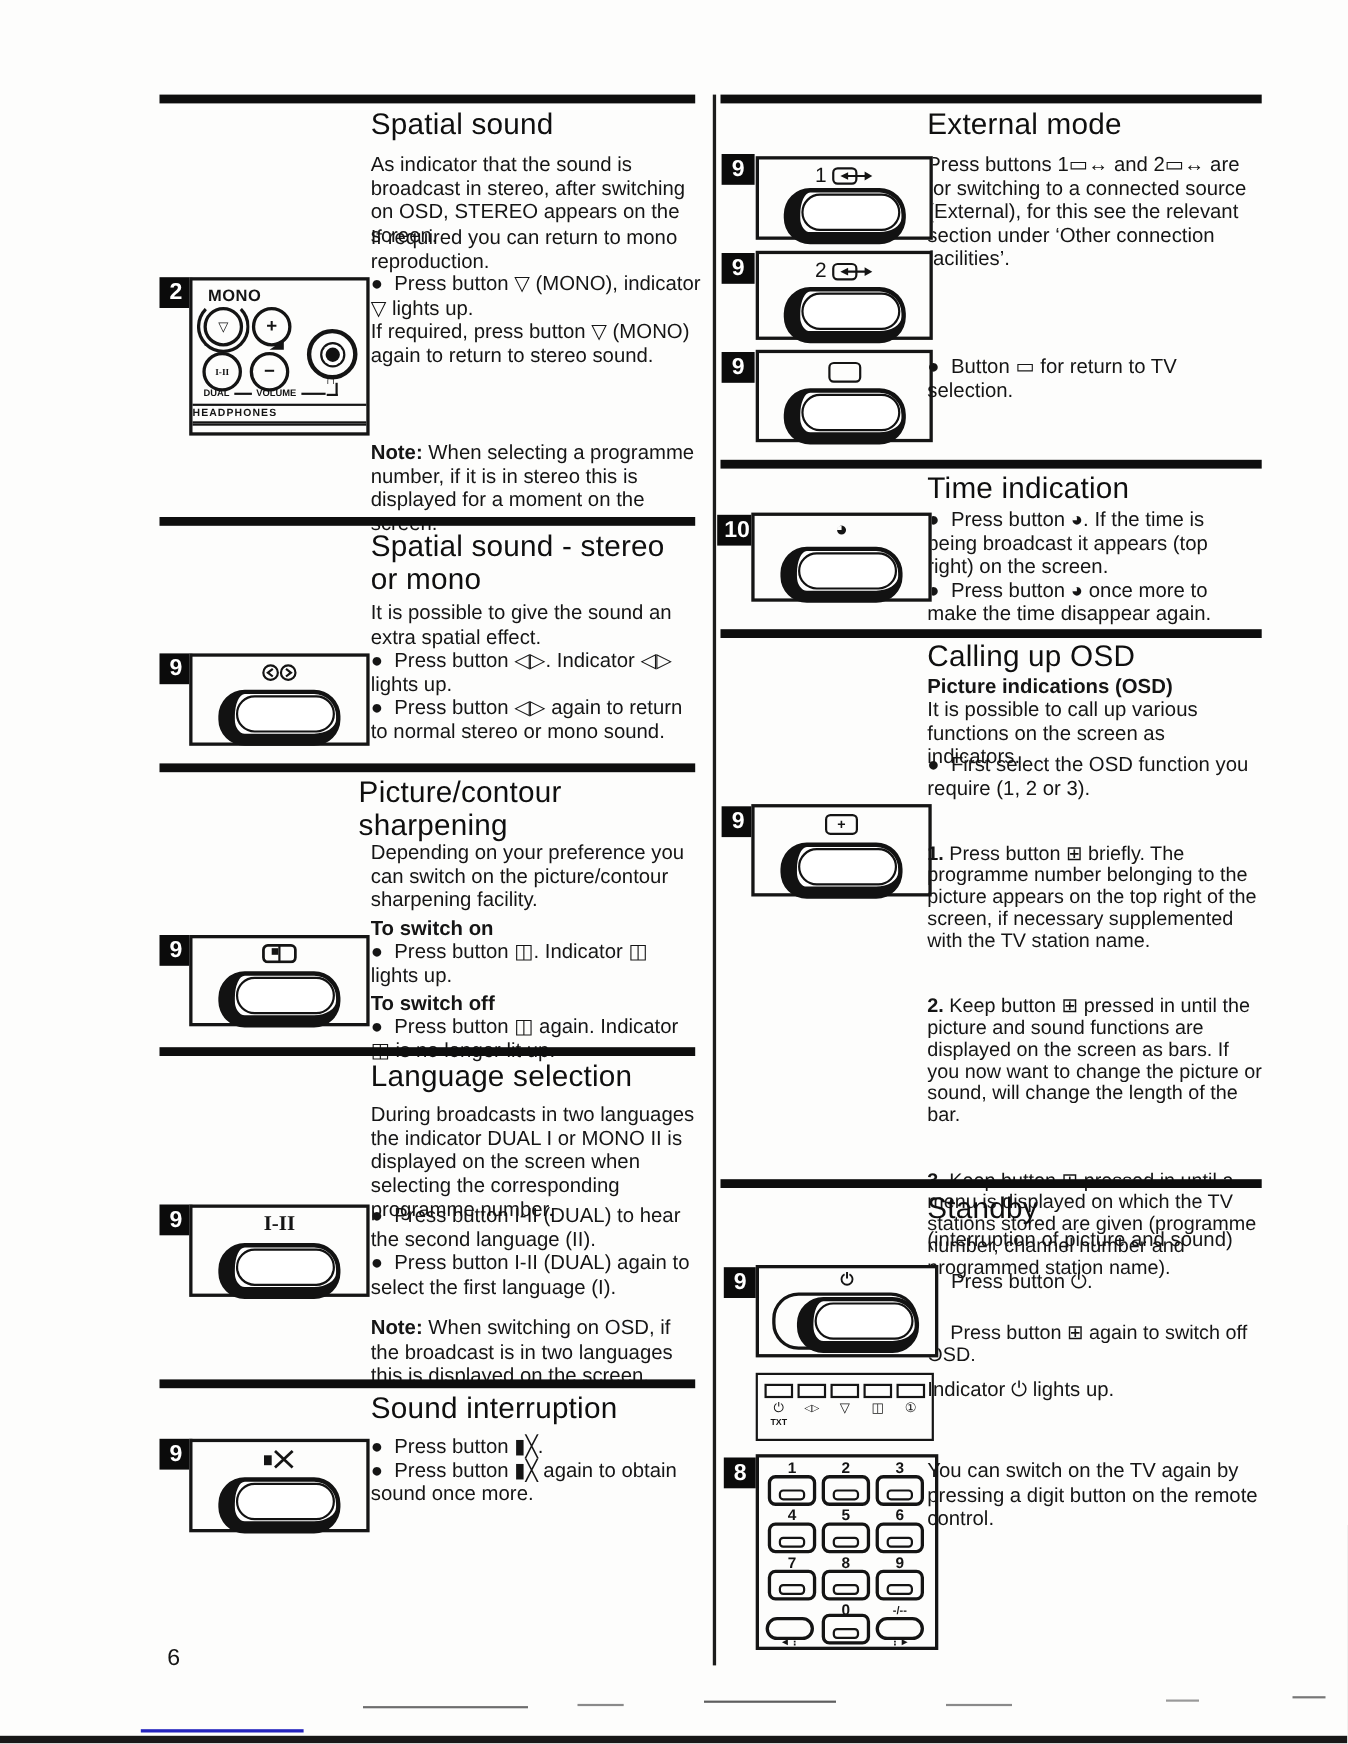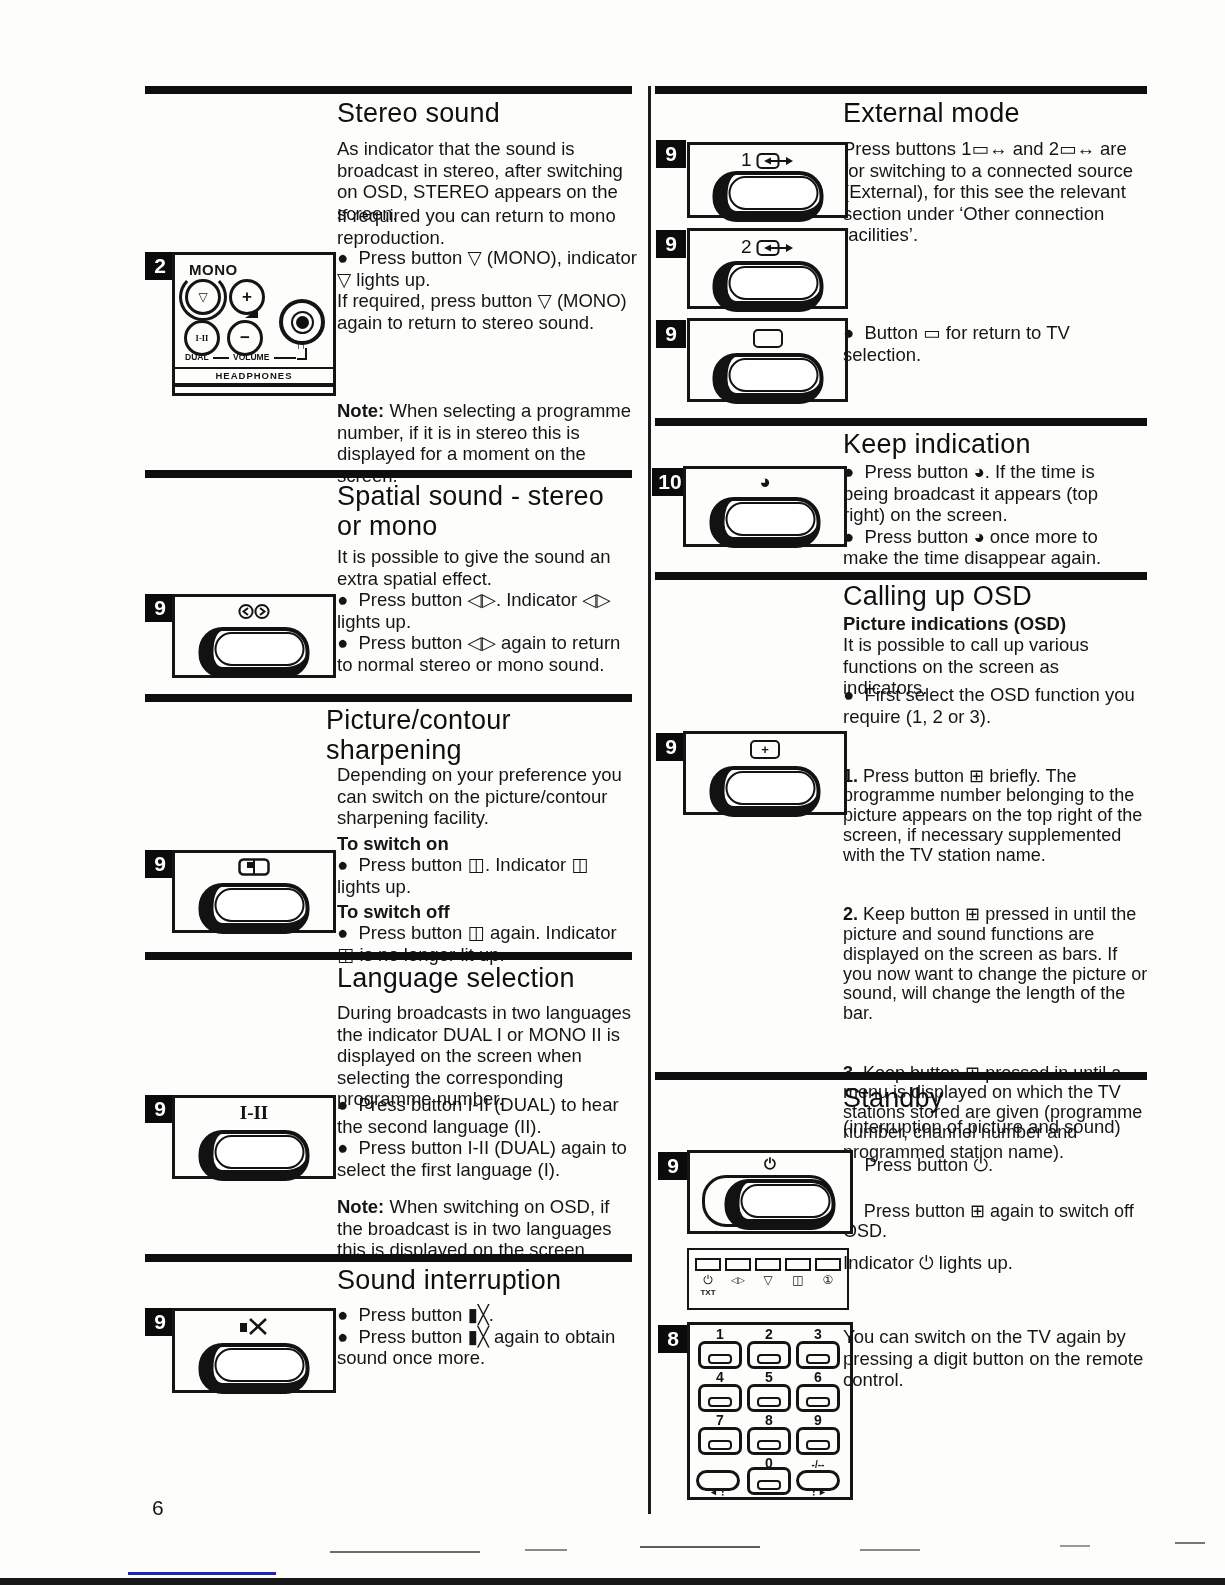--- a/index.html
+++ b/index.html
@@ -33,21 +33,21 @@
   .noise{position:absolute;background:#6e6e6e;height:2px;}
 </style>
 </head>
 <body>
 
 <div class="page">
 
   <div class="vdiv" style="left:648px;top:86px;height:1428px;"></div>
 
   <div class="bar" style="left:145px;top:86px;width:487px;"></div>
-  <div class="h1" style="left:337px;top:98px;width:285px;">Stereo sound</div>
+  <div class="h1" style="left:337px;top:98px;width:285px;">Spatial sound</div>
   <div class="txt" style="left:337px;top:138px;width:300px;">As indicator that the sound is broadcast in stereo, after switching on OSD, STEREO appears on the screen.</div>
   <div class="txt" style="left:337px;top:205px;width:300px;">If required you can return to mono reproduction.</div>
   <div class="txt" style="left:337px;top:247px;width:300px;">●  Press button ▽ (MONO), indicator ▽ lights up.
 If required, press button ▽ (MONO) again to return to stereo sound.</div>
   <div class="txt" style="left:337px;top:400px;width:300px;"><span class="b">Note:</span><span> When selecting a programme number, if it is in stereo this is displayed for a moment on the screen.</span></div>
 
   <div class="badge" style="left:145px;top:252px;">2</div>
 
   <div class="panel" style="left:172px;top:252px;width:158px;height:138px;">
     <div class="abs b" style="left:14px;top:6px;font-size:15px;letter-spacing:.5px;">MONO</div>
@@ -59,21 +59,21 @@
     <div class="circ" style="left:52px;top:65px;width:30px;height:30px;font-size:17px;font-weight:700;">−</div>
     <div class="circ" style="left:104px;top:44px;width:38px;height:38px;border-width:4px;">
       <div style="width:13px;height:13px;background:#111;border-radius:50%;box-shadow:0 0 0 3px #fff,0 0 0 5px #141414;"></div>
     </div>
     <div class="abs b" style="left:121px;top:84px;font-size:13px;line-height:12px;">∩</div>
     <div class="abs b" style="left:10px;top:97px;font-size:8.5px;">DUAL</div>
     <div class="abs" style="left:38px;top:102px;width:16px;height:2px;background:#141414;"></div>
     <div class="abs b" style="left:58px;top:97px;font-size:8.5px;">VOLUME</div>
     <div class="abs" style="left:99px;top:102px;width:22px;height:2px;background:#141414;"></div>
     <div class="abs" style="left:122px;top:93px;width:8px;height:10px;border-right:2px solid #141414;border-bottom:2px solid #141414;"></div>
-    <div class="abs b" style="left:0;right:0;top:112px;height:14px;border-top:2px solid #141414;border-bottom:2px solid #141414;text-align:center;font-size:9.5px;line-height:14px;letter-spacing:1px;">HEADPHONES</div>
+    <div class="abs b" style="left:0;right:0;top:112px;height:14px;border-top:2px solid #141414;border-bottom:2px solid #141414;text-align:left;font-size:9.5px;line-height:14px;letter-spacing:1px;">HEADPHONES</div>
     <div class="abs" style="left:0;right:0;top:130px;height:2px;background:#141414;"></div>
   </div>
 
   <div class="bar" style="left:145px;top:470px;width:487px;"></div>
   <div class="h1" style="left:337px;top:481px;width:275px;">Spatial sound - stereo or mono</div>
   <div class="txt" style="left:337px;top:546px;width:300px;">It is possible to give the sound an extra spatial effect.</div>
   <div class="txt" style="left:337px;top:589px;width:300px;">●  Press button ◁▷. Indicator ◁▷ lights up.
 ●  Press button ◁▷ again to return to normal stereo or mono sound.</div>
   <div class="badge" style="left:145px;top:594px;">9</div>
   <div class="panel" style="left:172px;top:594px;width:158px;height:78px;">
@@ -184,21 +184,21 @@
     <div class="icon-row" style="top:8px;">
       <span class="boxkey" style="width:26px;height:15px;"></span>
     </div>
     <div class="pill" style="top:32px;">
         <div class="pin"></div>
       </div>
   </div>
   <div class="txt" style="left:843px;top:322px;width:300px;">●  Button ▭ for return to TV selection.</div>
 
   <div class="bar" style="left:655px;top:418px;width:492px;"></div>
-  <div class="h1" style="left:843px;top:429px;width:290px;">Keep indication</div>
+  <div class="h1" style="left:843px;top:429px;width:290px;">Time indication</div>
   <div class="txt" style="left:843px;top:461px;width:302px;">●  Press button ◕. If the time is being broadcast it appears (top right) on the screen.
 ●  Press button ◕ once more to make the time disappear again.</div>
   <div class="badge w" style="left:652px;top:468px;">10</div>
   <div class="panel" style="left:683px;top:466px;width:158px;height:75px;">
     <div class="icon-row" style="top:2px;font-size:19px;line-height:22px;">◕</div>
     <div class="pill" style="top:28px;">
         <div class="pin"></div>
       </div>
   </div>
 

